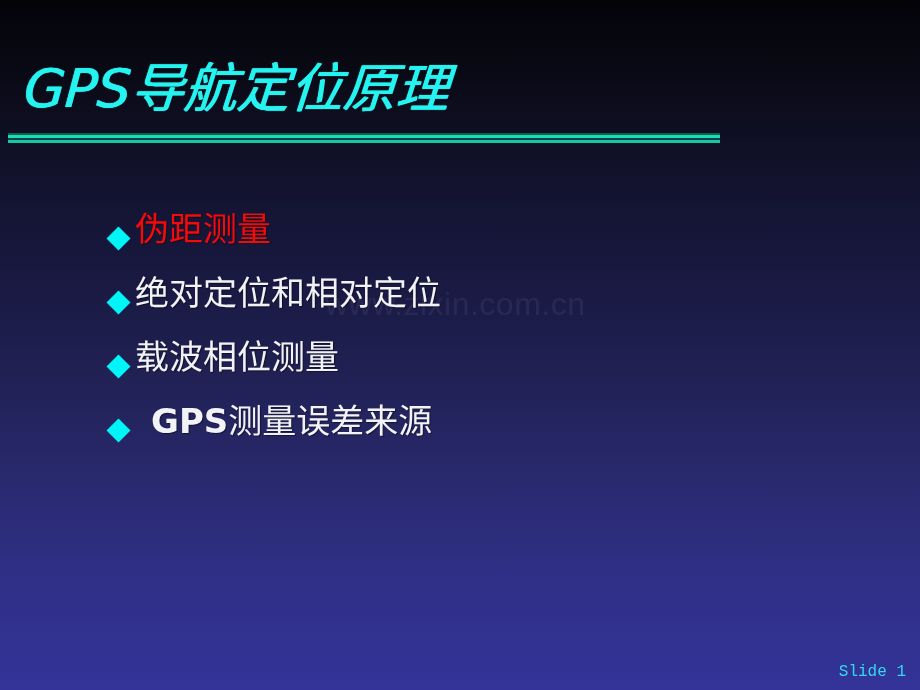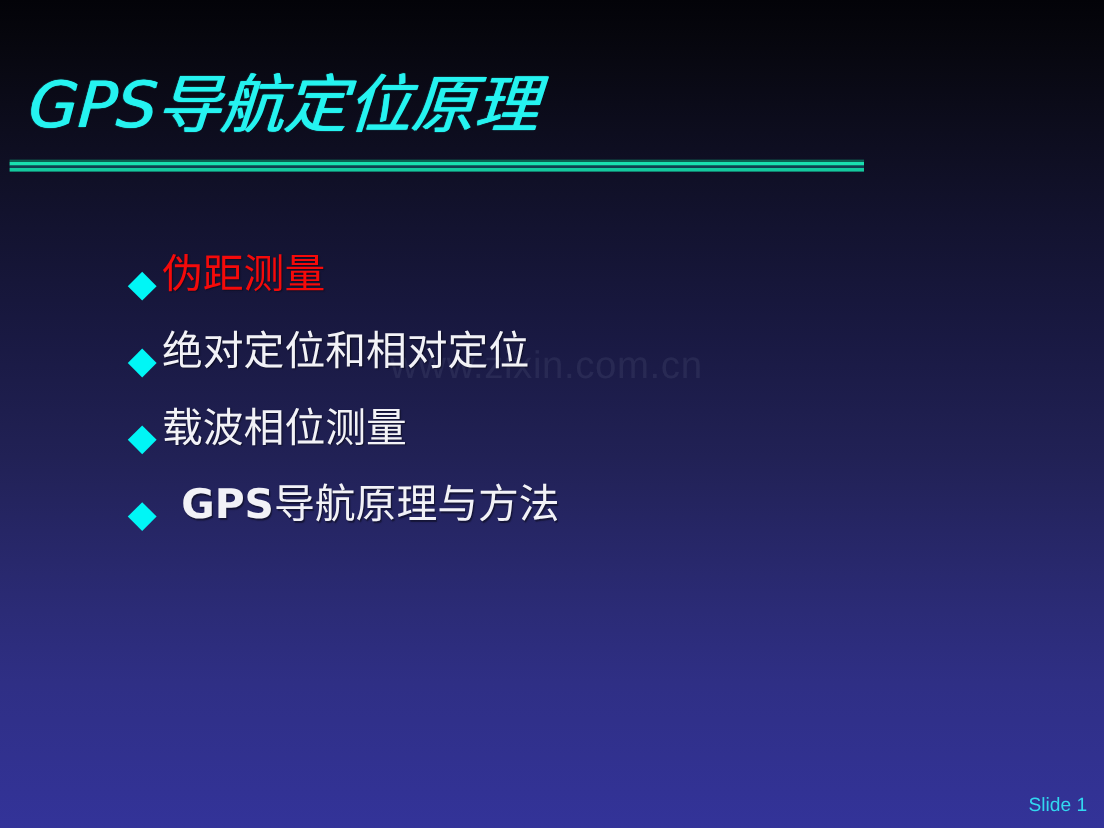--- a/index.html
+++ b/index.html
@@ -151,21 +151,21 @@
   .bullet-label .lead-bold {
     font-weight: bold;
     margin-left: 16px;
   }
 
   
   #slide-number {
     position: absolute;
     right: 14px;
     bottom: 9px;
-    font-family: Liberation Sans, sans-serif;
+    font-family: Liberation Mono, monospace;
     font-size: 16px;
     color: #32d8f0;
     z-index: 3;
     white-space: nowrap;
   }
 </style>
 </head>
 <body>
 
 <div id="slide">
@@ -197,21 +197,21 @@
 
     <div class="bullet-row">
       <span class="bullet-diamond"></span>
       <span class="bullet-label">载波相位测量</span>
     </div>
 
 
     <div class="bullet-row">
       <span class="bullet-diamond"></span>
       <span class="bullet-label">
-        <span class="lead-bold">GPS</span><span>导航原理与方法</span>
+        <span class="lead-bold">GPS</span><span>测量误差来源</span>
       </span>
     </div>
 
   </div>
 
   <div id="slide-number">Slide 1</div>
 
 </div>
 
 </body></html>

